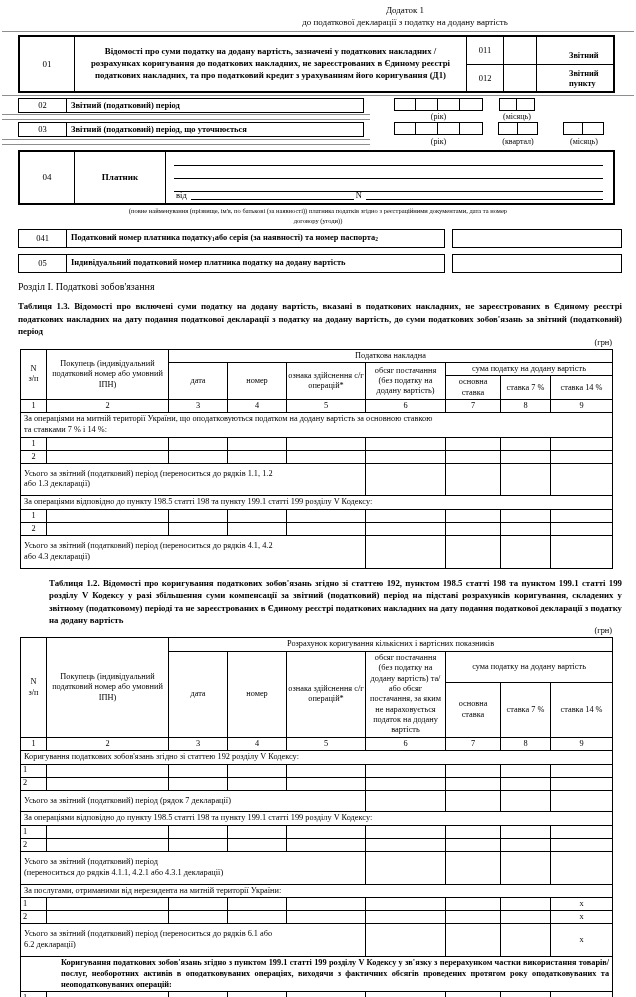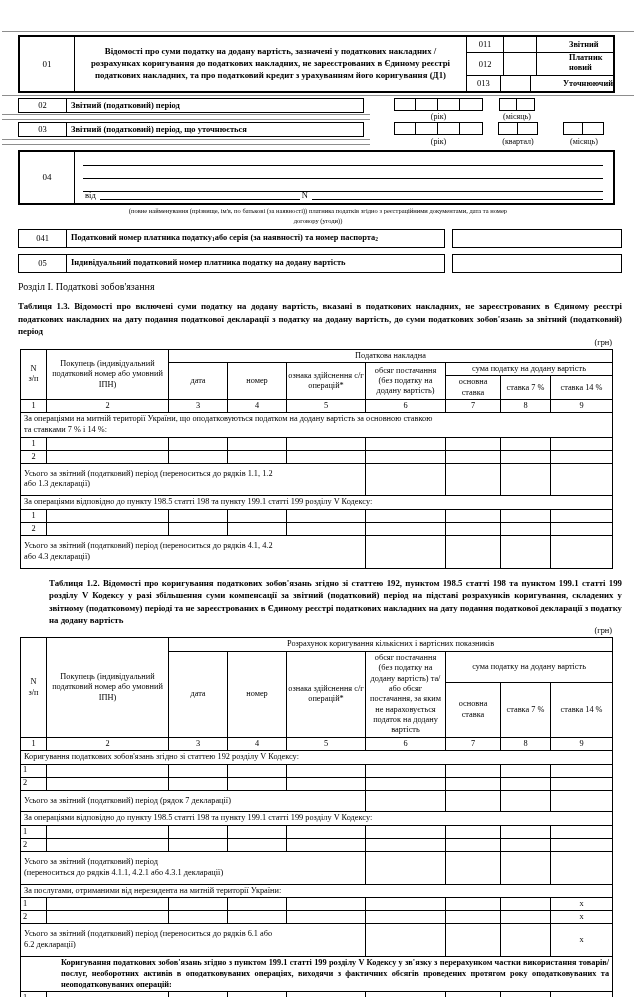--- a/index.html
+++ b/index.html
@@ -61,41 +61,40 @@
   .sb td{font-weight:bold;text-align:justify;padding-left:40px;}
   .tl{white-space:pre-line;padding:5px 3px;line-height:1.3;}
   .xc{text-align:center;}
   .mt{margin-top:8px;margin-left:31px;}
 </style>
 </head>
 <body>
 
 <div class="page">
 
+  <div class="appendix">
+    <div>Додаток 1</div>
+    <div>до податкової декларації з податку на додану вартість</div>
+  </div>
 
   <div class="hl" style="left:2px;right:2px;top:31px;"></div>
 
   <div class="row01 boldbox">
     <div class="codecell r01-code">01</div>
     <div class="r01-title">Відомості про суми податку на додану вартість, зазначені у податкових накладних / розрахунках коригування до податкових накладних, не зареєстрованих в Єдиному реєстрі податкових накладних, та про податковий кредит з урахуванням його коригування (Д1)</div>
     <div class="r01-types">
       <div class="typerow">
         <div class="t-code">011</div>
         <div class="t-chk"></div>
         <div class="t-label">Звітний</div>
       </div>
       <div class="typerow">
         <div class="t-code">012</div>
         <div class="t-chk"></div>
-        <div class="t-label">Платник новий</div>
-      </div>
-      <div class="typerow">
-        <div class="t-code">013</div>
-        <div class="t-chk"></div>
-        <div class="t-label">Уточнюючий</div>
+        <div class="t-label">Звітний пункту</div>
       </div>
     </div>
   </div>
 
   <div class="hl" style="left:2px;right:2px;top:95px;"></div>
 
   <div class="prow-box boldbox" style="top:98px;">
     <div class="p-code">02</div>
     <div class="p-label">Звітний (податковий) період</div>
   </div>
@@ -135,20 +134,21 @@
   </div>
   <div class="cap" style="left:394px;top:137px;width:89px;">(рік)</div>
   <div class="cap" style="left:478px;top:137px;width:80px;">(квартал)</div>
   <div class="cap" style="left:553px;top:137px;width:62px;">(місяць)</div>
 
   <div class="hl" style="left:2px;width:368px;top:139px;"></div>
   <div class="hl" style="left:2px;width:368px;top:144px;"></div>
 
   <div class="row04 boldbox">
     <div class="codecell r04-code">04</div>
+    <div class="r04-payer">Платник</div>
     <div class="r04-content">
       <div class="uline" style="top:13px;"></div>
       <div class="uline" style="top:26px;"></div>
       <div class="uline" style="top:39px;"></div>
       <div class="vidrow">
         <span class="lbl">від</span>
         <span class="seg1"></span>
         <span class="lbl">N</span>
         <span class="seg2"></span>
       </div>

